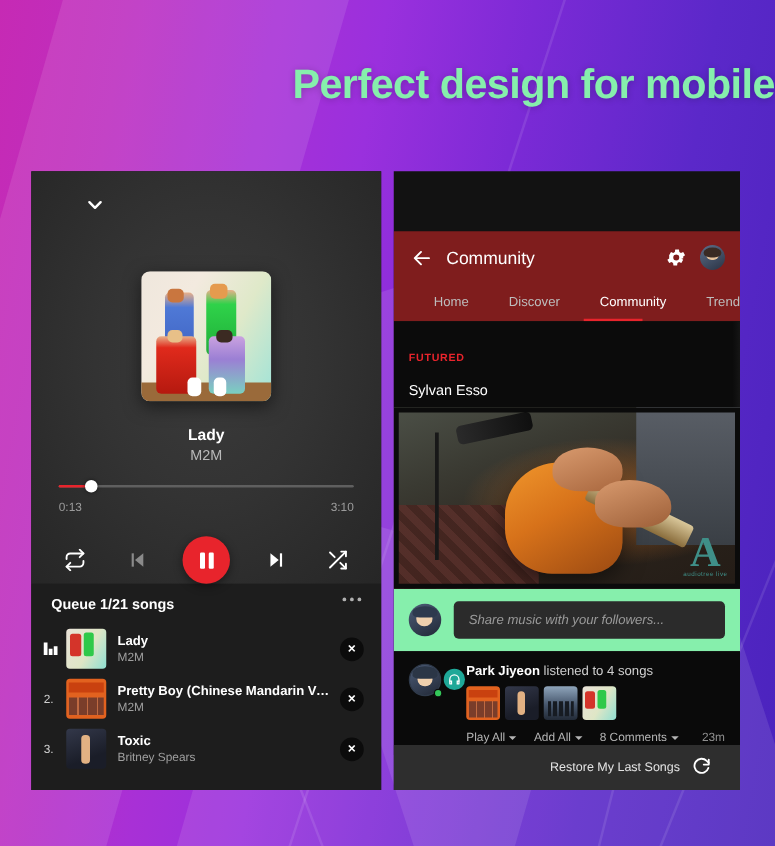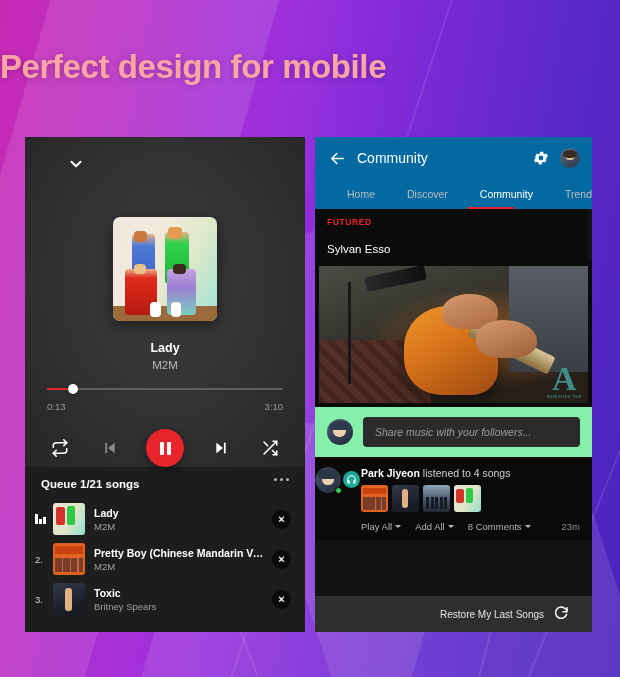--- a/index.html
+++ b/index.html
@@ -15,22 +15,22 @@
   .bg-diag{position:absolute;inset:0;overflow:hidden;}
   .bg-diag i{position:absolute;display:block;background:rgba(255,255,255,.10);}
   .d1{width:2px;height:1100px;left:350px;top:-240px;transform:rotate(18deg);}
   .d2{width:2px;height:1100px;left:700px;top:-300px;transform:rotate(22deg);}
   .d3{width:2px;height:900px;left:262px;top:240px;transform:rotate(-21deg);}
   .d4{width:2px;height:900px;left:460px;top:300px;transform:rotate(14deg);}
   .d5{width:220px;height:1000px;left:-60px;top:-100px;transform:rotate(16deg);background:rgba(255,255,255,.045);}
   .d6{width:300px;height:900px;left:330px;top:200px;transform:rotate(-18deg);background:rgba(255,255,255,.05);}
   .d7{width:260px;height:700px;left:120px;top:420px;transform:rotate(16deg);background:rgba(255,255,255,.05);}
 
-  .title{position:absolute;left:0;right:0;top:48px;text-align:left;
-    color:#fca5a5;font-size:33px;font-weight:bold;letter-spacing:-0.4px;
+  .title{position:absolute;left:0;right:0;top:48px;text-align:right;
+    color:#86efac;font-size:33px;font-weight:bold;letter-spacing:-0.4px;
     text-shadow:0 1px 6px rgba(0,0,0,.22);}
 
   .phone{position:absolute;overflow:hidden;background:#121212;}
   .phoneL{left:25px;top:137px;width:280px;height:495px;}
   .phoneR{left:315px;top:137px;width:277px;height:495px;}
 
   
   .player-top{height:330px;background:
      radial-gradient(ellipse at 50% 45%,#3b3b3b 0%,#333 45%,#2b2b2b 78%,#262626 100%);
      position:relative;}
@@ -95,36 +95,36 @@
   .cover-pretty:before{content:"";position:absolute;left:6%;top:10%;right:6%;height:24%;background:#c9410f;}
   .cover-pretty:after{content:"";position:absolute;left:6%;bottom:8%;right:6%;height:46%;
      background:repeating-linear-gradient(90deg,#7a3d2a 0 24%,#c06a42 24% 28%);}
   .cover-toxic{background:linear-gradient(160deg,#33384a 0%,#1a1d28 70%);}
   .cover-toxic:before{content:"";position:absolute;left:38%;top:16%;width:22%;height:70%;background:#e2b183;border-radius:3px;}
   .cover-band{background:linear-gradient(180deg,#8fa5bb 0%,#46566c 55%,#222a36 100%);}
   .cover-band:before{content:"";position:absolute;left:10%;bottom:10%;right:10%;height:45%;
      background:repeating-linear-gradient(90deg,#161b22 0 14%,transparent 14% 22%);}
 
   
-  .rhead{background:#0369a1;padding:0;}
+  .rhead{background:#7f1d1d;padding:0;margin-top:48px;}
   .rtop{display:flex;align-items:center;height:42px;padding:0 12px;}
   .backico{width:20px;height:20px;display:flex;align-items:center;justify-content:center;}
   .rtitle{color:#fff;font-size:14px;margin-left:10px;flex:1;}
   .gear{width:18px;height:18px;margin-right:10px;}
   .avatar-hdr{width:20px;height:20px;border-radius:50%;overflow:hidden;position:relative;
      background:linear-gradient(150deg,#5d6f8a 0%,#2a3344 100%);}
   .avatar-hdr:before{content:"";position:absolute;left:26%;top:18%;width:48%;height:44%;border-radius:50%;background:#e7c39c;}
   .avatar-hdr:after{content:"";position:absolute;left:14%;top:8%;width:72%;height:40%;border-radius:50% 50% 40% 40%;background:#3a2b24;}
   .tabs{display:flex;height:30px;}
   .tab{flex:1;text-align:center;color:#bdbdbd;font-size:10.5px;position:relative;
        display:flex;align-items:center;justify-content:center;padding-left:32px;}
   .tab.active{color:#fff;}
   .tab.active:after{content:"";position:absolute;left:22%;right:22%;bottom:0;height:2px;background:#e8242c;}
 
-  .feat{background:#0b0b0b;padding:8px 12px 7px 12px;position:relative;}
+  .feat{background:#0b0b0b;padding:24px 12px 7px 12px;position:relative;}
   .feat-label{color:#e8242c;font-size:8.5px;font-weight:bold;letter-spacing:.6px;}
   .feat-title{color:#fff;font-size:11.5px;margin-top:16px;}
   .feat-desc{color:#b6b6b6;font-size:9.5px;margin-top:3px;white-space:nowrap;overflow:hidden;text-overflow:ellipsis;}
   .feat-next{position:absolute;right:0;top:0;bottom:0;width:6px;background:linear-gradient(90deg,transparent,#151515);}
 
   .photo{height:145px;position:relative;overflow:hidden;
     background:
       radial-gradient(ellipse at 62% 52%,rgba(240,130,40,.55) 0%,rgba(0,0,0,0) 48%),
       linear-gradient(160deg,#4c5047 0%,#3a3a32 28%,#2b241d 60%,#241c16 100%);}
   .ph-rug{position:absolute;left:0;bottom:0;width:42%;height:46%;
@@ -147,21 +147,21 @@
   .ph-logo .sub{color:#3f8f88;font-size:5px;letter-spacing:.4px;}
   .photo-frame{position:absolute;inset:0;border:4px solid #0b0b0b;box-sizing:border-box;pointer-events:none;}
 
   .share{background:#86efac;display:flex;align-items:center;padding:10px 12px;font-style:italic;}
   .share-av{width:26px;height:26px;border-radius:50%;flex:none;margin-right:10px;position:relative;overflow:hidden;
      background:linear-gradient(150deg,#4d5d78 0%,#212836 100%);}
   .share-av:before{content:"";position:absolute;left:24%;top:22%;width:50%;height:48%;border-radius:50%;background:#efd0ae;}
   .share-av:after{content:"";position:absolute;left:10%;top:6%;width:80%;height:38%;border-radius:50% 50% 30% 30%;background:#2e3a4e;}
   .share-box{flex:1;background:#2b2b2b;border-radius:4px;padding:9px 12px;color:#9a9a9a;font-size:10.5px;}
 
-  .post{background:#0a0a0a;padding:10px 12px 8px 0;display:flex;}
+  .post{background:#0a0a0a;padding:10px 12px 8px 12px;display:flex;}
   .post-left{width:46px;flex:none;position:relative;}
   .post-av{width:26px;height:26px;border-radius:50%;position:relative;overflow:hidden;
      background:linear-gradient(150deg,#4d5d78 0%,#212836 100%);border:1.5px solid #2f3a4a;box-sizing:border-box;}
   .post-av:before{content:"";position:absolute;left:24%;top:24%;width:50%;height:48%;border-radius:50%;background:#efd0ae;}
   .post-av:after{content:"";position:absolute;left:8%;top:4%;width:84%;height:40%;border-radius:50% 50% 30% 30%;background:#2b3646;}
   .online{position:absolute;left:20px;top:20px;width:7px;height:7px;border-radius:50%;background:#34c759;border:1.5px solid #0a0a0a;box-sizing:border-box;}
   .hp-badge{position:absolute;left:28px;top:4px;width:17px;height:17px;border-radius:50%;background:#1fa898;
      display:flex;align-items:center;justify-content:center;}
   .post-right{flex:1;min-width:0;}
   .post-line{font-size:10.5px;color:#cfcfcf;}

